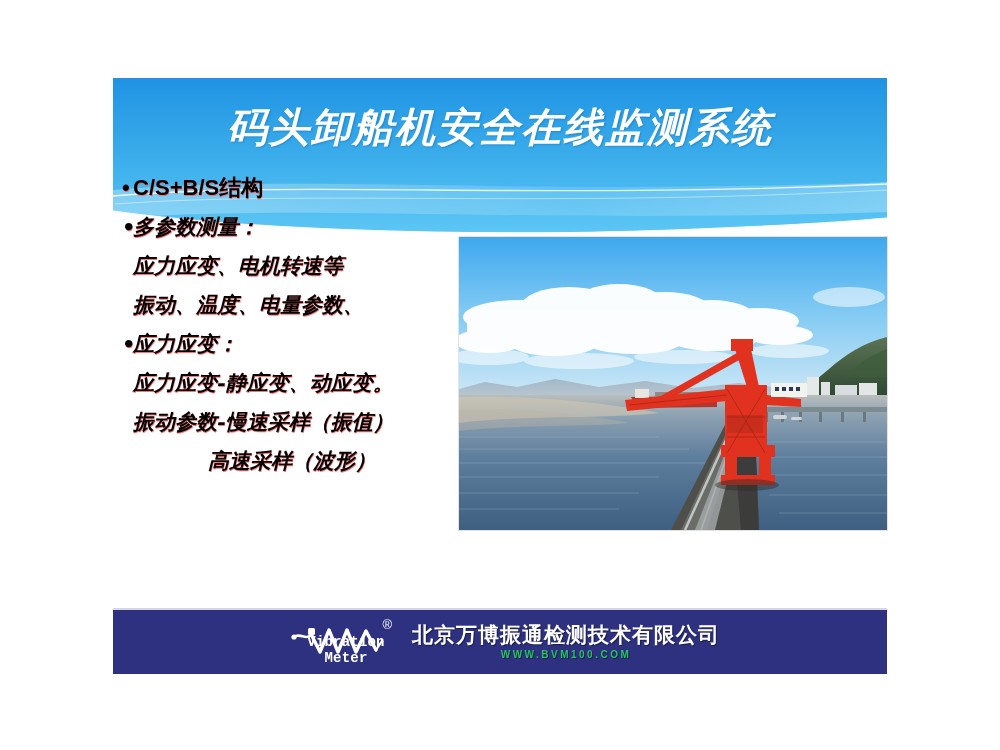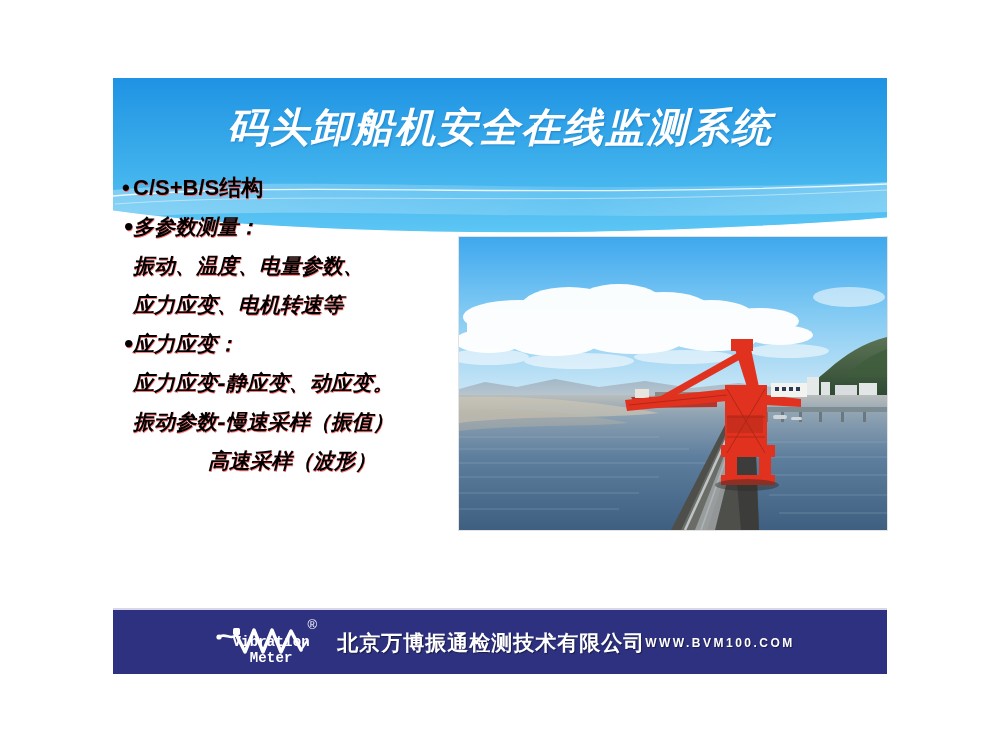--- a/index.html
+++ b/index.html
@@ -145,36 +145,37 @@
     width: 104px;
     text-align: center;
     color: #ffffff;
     font-family: Liberation Mono, monospace;
     font-weight: bold;
     font-size: 14px;
     letter-spacing: 0.2px;
   }
   .footer-text {
     display: flex;
-    align-items: flex-start;
+    flex-direction: column;
+    align-items: center;
     line-height: 1;
   }
   .company-name {
     color: #ffffff;
     font-family: "DejaVu Serif", "Liberation Serif", serif;
     font-weight: bold;
     font-size: 21px;
     letter-spacing: 1px;
     text-shadow: 1px 1px 1px rgba(0,0,0,0.45);
   }
   .company-url {
-    color: #ffffff;
+    color: #22c55e;
     font-family: "Liberation Sans", "DejaVu Sans", sans-serif;
     font-weight: bold;
-    font-size: 12px;
+    font-size: 10px;
     letter-spacing: 2.5px;
     margin-top: 5px;
     text-shadow: 1px 1px 1px rgba(0,0,0,0.45);
   }
 </style>
 </head>
 <body>
 
 <div id="slide">
 
@@ -208,24 +209,24 @@
   <div class="slide-title">码头卸船机安全在线监测系统</div>
 
   <div class="body-text">
     <div class="text-line latin">
       <span class="bullet-dot">•</span><span>C/S+B/S结构</span>
     </div>
     <div class="text-line">
       <span class="bullet-dot">•</span><span>多参数测量：</span>
     </div>
     <div class="text-line">
+      <span class="bullet-dot"></span><span>应力应变、电机转速等</span>
+    </div>
+    <div class="text-line">
       <span class="bullet-dot"></span><span>振动、温度、电量参数、</span>
-    </div>
-    <div class="text-line">
-      <span class="bullet-dot"></span><span>应力应变、电机转速等</span>
     </div>
     <div class="text-line">
       <span class="bullet-dot">•</span><span>应力应变：</span>
     </div>
     <div class="text-line">
       <span class="bullet-dot"></span><span>应力应变-静应变、动应变。</span>
     </div>
     <div class="text-line">
       <span class="bullet-dot"></span><span>振动参数-慢速采样（振值）</span>
     </div>

